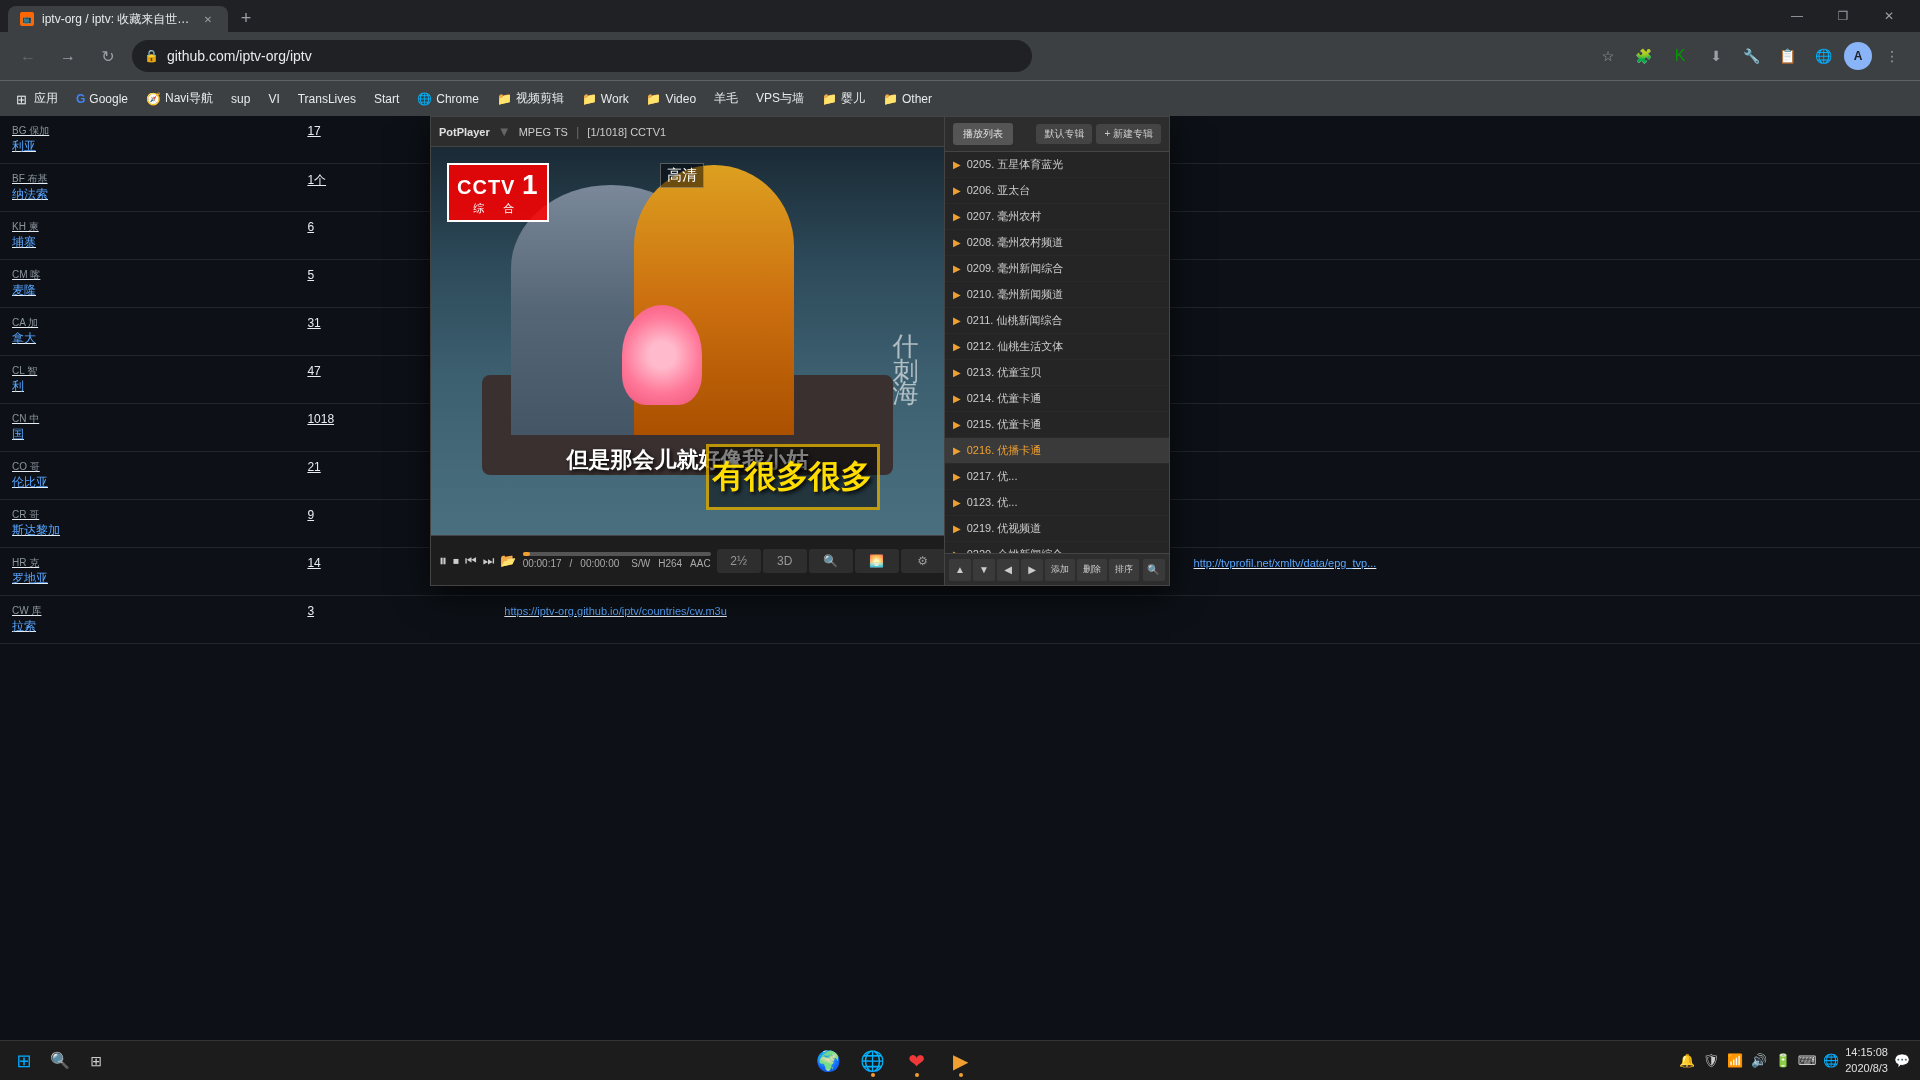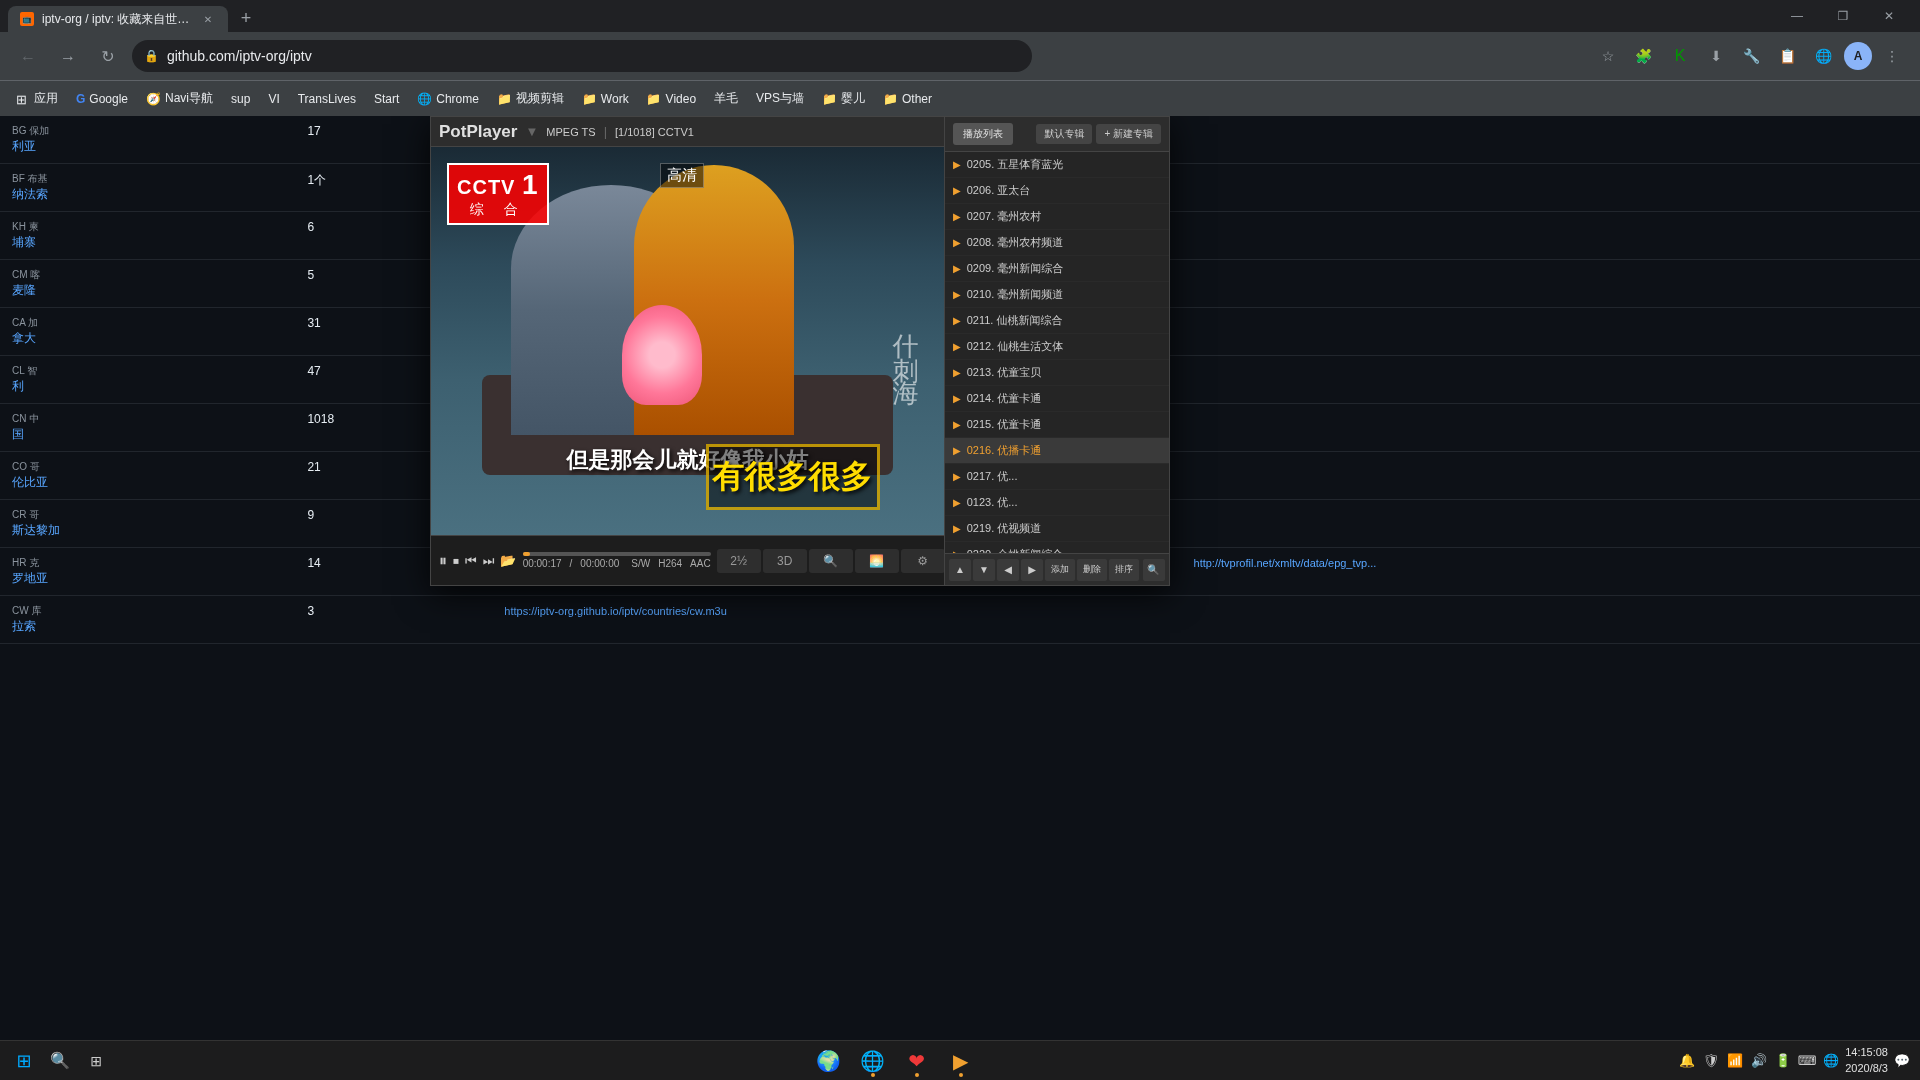--- a/index.html
+++ b/index.html
@@ -40,31 +40,31 @@
     
     .page-content { flex: 1; background: #fff; overflow: hidden; display: flex; flex-direction: column; }
 
     
     .main-area { flex: 1; overflow: hidden; position: relative; }
 
     
     .github-page { background: #0d1117; color: #e6edf3; width: 100%; height: 100%; overflow: hidden; position: relative; }
 
     
-    .table-container { padding: 0; overflow: hidden; }
+    .table-container { padding: 0; overflow: hidden; text-decoration: underline; }
     .data-table { width: 100%; border-collapse: collapse; background: #0d1117; }
     .data-table td { padding: 8px 12px; border-bottom: 1px solid #21262d; font-size: 12px; color: #e6edf3; vertical-align: top; }
     .country-code { font-size: 10px; color: #8b949e; display: block; }
     .country-name { color: #58a6ff; }
     .url-cell { color: #58a6ff; font-size: 11px; word-break: break-all; }
 
     
     .video-overlay { position: absolute; top: 0; left: 430px; width: 740px; height: 470px; background: #1a1a1a; border: 1px solid #444; box-shadow: 0 8px 32px rgba(0,0,0,0.8); z-index: 100; }
     .player-titlebar { height: 30px; background: #2d2d2d; display: flex; align-items: center; padding: 0 8px; gap: 8px; border-bottom: 1px solid #444; }
-    .player-logo { font-size: 17px; color: #e0e0e0; font-weight: bold; }
+    .player-logo { font-size: 11px; color: #e0e0e0; font-weight: bold; }
     .player-separator { color: #666; }
     .player-info { font-size: 11px; color: #ccc; }
     .player-title-btns { margin-left: auto; display: flex; gap: 4px; }
     .player-title-btn { width: 18px; height: 18px; background: #444; border-radius: 2px; display: flex; align-items: center; justify-content: center; color: #ccc; font-size: 10px; cursor: pointer; }
 
     
     .playlist-panel { position: absolute; top: 0; right: 0; width: 225px; height: 100%; background: #252525; border-left: 1px solid #444; display: flex; flex-direction: column; }
     .playlist-header { height: 35px; background: #2d2d2d; display: flex; align-items: center; padding: 0 8px; gap: 4px; border-bottom: 1px solid #444; }
     .playlist-tab { padding: 4px 10px; background: #3a3a3a; border-radius: 3px; font-size: 10px; color: #e0e0e0; cursor: pointer; }
     .playlist-tab.active { background: #555; }
@@ -80,21 +80,21 @@
     .pf-search { margin-left: auto; width: 22px; height: 22px; background: #3a3a3a; border-radius: 2px; display: flex; align-items: center; justify-content: center; color: #ccc; font-size: 10px; cursor: pointer; }
 
     
     .video-content { position: absolute; top: 30px; left: 0; right: 225px; bottom: 50px; background: #000; display: flex; align-items: center; justify-content: center; overflow: hidden; }
     .video-frame { width: 100%; height: 100%; position: relative; background: #1a1a2e; }
     
     .tv-scene { width: 100%; height: 100%; background: linear-gradient(135deg, #2c3e50 0%, #3d5a70 40%, #4a7c8a 100%); position: relative; overflow: hidden; }
     .tv-scene-content { position: absolute; inset: 0; background: linear-gradient(to bottom, #1a2a35 0%, #2d4a5a 30%, #3d6070 60%, #4a7080 100%); }
     .cctv-logo { position: absolute; top: 16px; left: 16px; background: rgba(255,0,0,0.85); border: 2px solid #fff; padding: 4px 8px; }
     .cctv-text { color: #fff; font-size: 20px; font-weight: bold; letter-spacing: 1px; }
-    .cctv-sub { color: #fff; font-size: 14px; text-align: center; letter-spacing: 8px; }
+    .cctv-sub { color: #fff; font-size: 11px; text-align: center; letter-spacing: 8px; }
     .hd-badge { position: absolute; top: 16px; right: 240px; background: rgba(0,0,0,0.5); color: #fff; font-size: 15px; padding: 2px 6px; border: 1px solid rgba(255,255,255,0.3); }
     .subtitle-main { position: absolute; bottom: 60px; left: 50%; transform: translateX(-50%); color: #fff; font-size: 22px; text-shadow: 2px 2px 4px #000; white-space: nowrap; font-weight: bold; }
     .watermark { position: absolute; right: 20px; top: 50%; transform: translateY(-50%); color: rgba(255,255,255,0.6); font-size: 26px; writing-mode: vertical-rl; letter-spacing: 8px; }
     
     .char1 { position: absolute; bottom: 90px; left: 15%; width: 180px; height: 260px; background: linear-gradient(to bottom, #8899aa 0%, #667788 100%); border-radius: 8px 8px 0 0; }
     .char2 { position: absolute; bottom: 90px; right: 15%; width: 200px; height: 280px; background: linear-gradient(to bottom, #dda030 0%, #cc8820 100%); border-radius: 8px 8px 0 0; }
     .sofa { position: absolute; bottom: 60px; left: 10%; width: 80%; height: 100px; background: #3a3030; border-radius: 8px; }
     .flowers { position: absolute; bottom: 80px; left: 50%; transform: translateX(-50%); width: 60px; height: 80px; background: radial-gradient(ellipse, #ff8899 30%, #ff6677 100%); border-radius: 50% 50% 10% 10%; }
 
     

